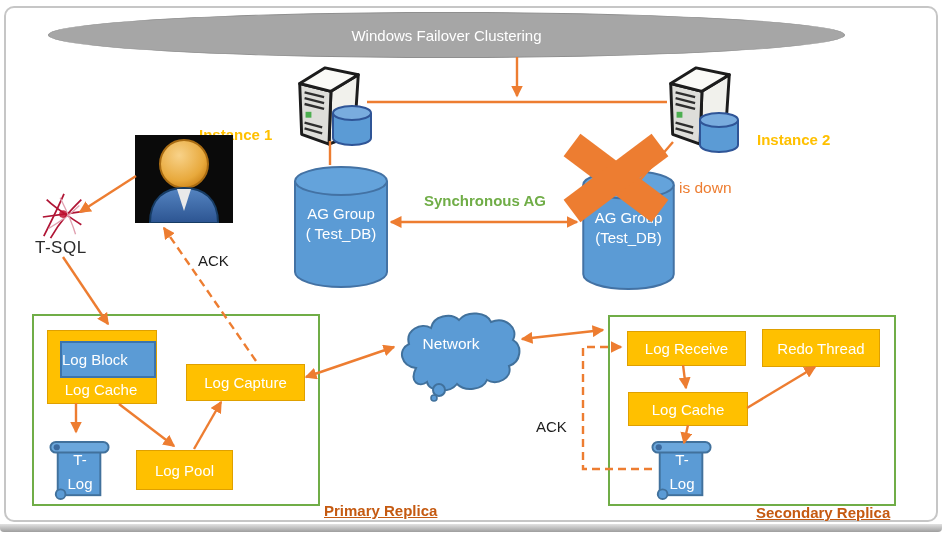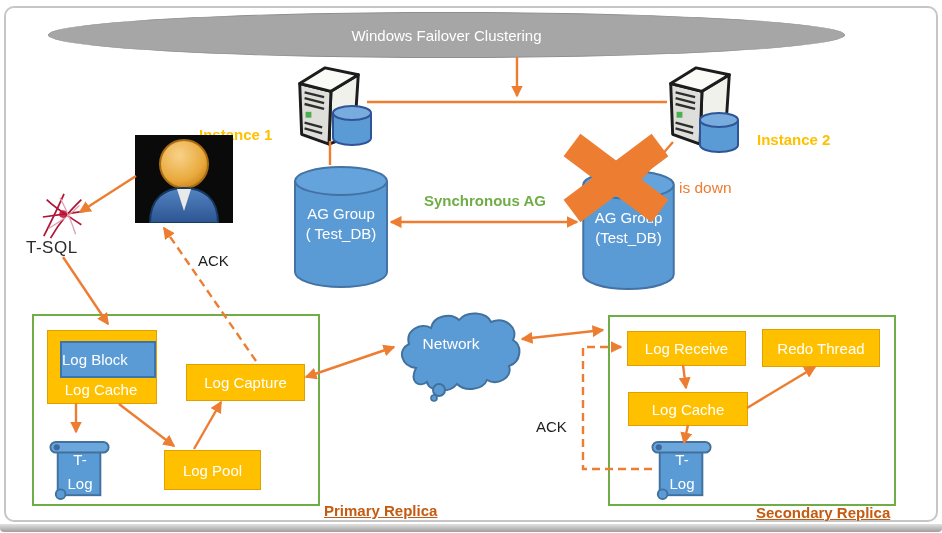--- a/index.html
+++ b/index.html
@@ -30,21 +30,21 @@
   .bluebox{
     background:#5B9BD5;border:2px solid #3C74AC;color:#fff;
     display:flex;align-items:center;justify-content:flex-start;font-size:15px;
   }
   .greenbox{border:2px solid #70AD47;background:transparent;}
   .wlabel{color:#fff;font-size:15px;text-align:center;line-height:19px;}
   .inst{color:#FFC000;font-weight:bold;font-size:15px;margin-top:32px;}
   .sync{color:#70AD47;font-weight:bold;font-size:15px;width:150px;text-align:center;}
   .down{color:#ED7D31;font-size:15.5px;line-height:21px;}
   .ack{color:#1d1d1d;font-size:15px;}
-  .tsql{color:#2b2b2b;font-size:17px;letter-spacing:0.5px;}
+  .tsql{color:#2b2b2b;font-size:17px;letter-spacing:0.5px;margin-left:9px;}
   .replica{color:#C55A11;font-weight:bold;font-size:15px;text-decoration:underline;text-align:right;}
   .cyl-text{color:#fff;font-size:15px;line-height:20px;text-align:center;}
   svg{display:block;}
   #arrows{left:0;top:0;pointer-events:none;}
 </style>
 </head>
 <body>
 
 <div id="canvas">
 
@@ -165,21 +165,21 @@
   <div class="abs goldbox" style="left:47px;top:330px;width:108px;height:72px;align-items:flex-start;"></div>
   <div class="abs bluebox" style="left:60px;top:341px;width:92px;height:33px;">
     <span>Log Block</span>
   </div>
   <div class="abs wlabel" style="left:47px;top:380px;width:108px;">Log Cache</div>
 
   <div class="abs goldbox" style="left:186px;top:364px;width:117px;height:35px;">
     <span>Log Capture</span>
   </div>
 
-  <div class="abs goldbox" style="left:164px;top:450px;width:95px;height:38px;">
+  <div class="abs goldbox" style="left:136px;top:450px;width:95px;height:38px;">
     <span>Log Pool</span>
   </div>
 
   <svg class="abs" style="left:49px;top:437px;" width="62" height="66" viewBox="0 0 64 66">
     <rect x="9" y="10" width="44" height="49" fill="#5B9BD5" stroke="#41719C" stroke-width="2"></rect>
     <rect x="1.5" y="4" width="60" height="11" rx="5.5" fill="#6BA7DC" stroke="#41719C" stroke-width="2"></rect>
     <circle cx="8" cy="9.5" r="3.2" fill="#3C6A9E"></circle>
     <circle cx="12" cy="58" r="5" fill="#5B9BD5" stroke="#41719C" stroke-width="2"></circle>
   </svg>
   <div class="abs cyl-text" style="left:56px;top:448px;width:48px;line-height:24px;">

